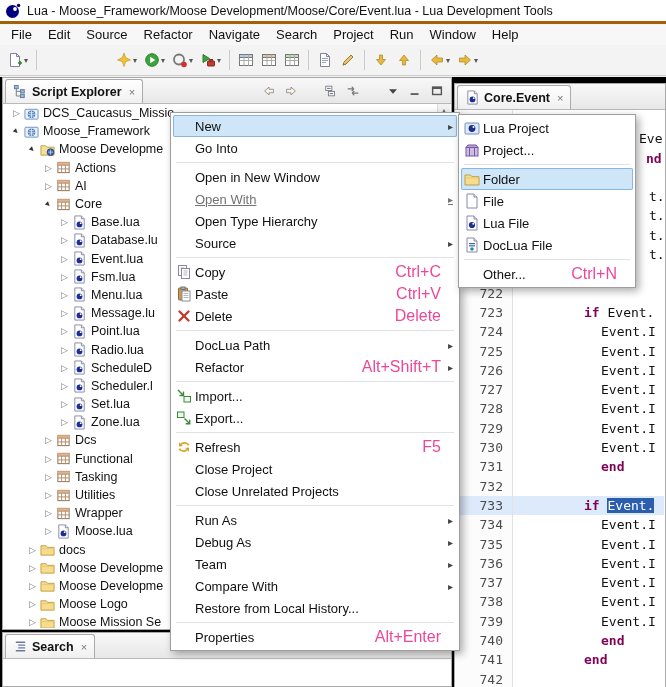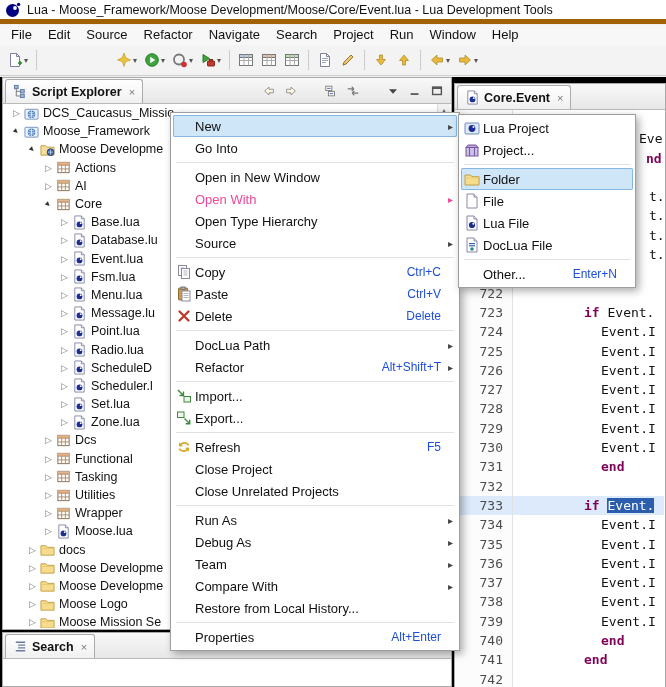--- a/index.html
+++ b/index.html
@@ -4,21 +4,21 @@
 <style>
   html,body{margin:0;padding:0;background:#fff;}
   .app{position:relative;width:666px;height:687px;overflow:hidden;background:#f0f0f0;
        font-family:"Liberation Sans",sans-serif;font-size:13px;color:#111;cursor:default;}
   .ic{display:inline-flex;align-items:center;justify-content:center;}
   .ic svg{width:16px;height:16px;display:block;}
   .t16 svg{width:15px;height:15px;}
 
   
   .titlebar{position:absolute;left:0;top:0;width:100%;height:24px;background:#ffffff;
-            border-bottom:5px solid #a16207;display:flex;align-items:center;padding-left:5px;gap:6px;box-sizing:border-box;}
+            border-bottom:3px solid #a16207;display:flex;align-items:center;padding-left:5px;gap:6px;box-sizing:border-box;}
   .title-text{font-size:12.5px;white-space:nowrap;}
 
   
   .menubar{position:absolute;left:0;top:25px;width:100%;height:20px;background:#f7f7f7;display:flex;padding-left:3px;box-sizing:border-box;}
   .mb-item{padding:2px 8px 0 8px;font-size:13px;}
 
   
   .toolbar{position:absolute;left:0;top:45px;width:100%;height:31px;background:#f3f3f3;
            border-bottom:1px solid #cfcfcf;display:flex;align-items:center;padding:0 4px;gap:1px;box-sizing:border-box;}
   .tb-btn{height:24px;display:flex;align-items:center;padding:2px 2px;border:1px solid transparent;border-radius:2px;}
@@ -73,24 +73,24 @@
 
   
   .menu{position:absolute;background:#ffffff;border:1px solid #9e9e9e;box-shadow:3px 3px 8px rgba(0,0,0,0.33);
         padding:2px;box-sizing:border-box;}
   .ctxmenu{left:170px;top:112px;width:290px;z-index:50;}
   .submenu{left:458px;top:114px;width:178px;z-index:60;}
   .m-item{height:22px;display:flex;align-items:center;border-radius:2px;}
   .m-ic{width:22px;flex:none;display:flex;align-items:center;justify-content:center;}
   .m-ic svg{width:16px;height:16px;}
   .m-label{flex:1;font-size:13px;white-space:nowrap;overflow:hidden;}
-  .m-short{font-size:12px;color:#1d4ed8;margin-right:3px;white-space:nowrap;}
+  .m-short{font-size:16px;color:#ec4899;margin-right:3px;white-space:nowrap;}
   .m-arrow{width:13px;flex:none;font-size:10px;color:#444;text-align:center;}
   .m-item.hl{background:var(--menu-highlight,#cfe5f8);box-shadow:inset 0 0 0 1px var(--menu-highlight-border,#86b7e2);}
-  .m-item.dis .m-label,.m-item.dis .m-arrow{color:#ec4899;}
+  .m-item.dis .m-label,.m-item.dis .m-arrow{color:#737373;text-decoration:underline;}
   .m-sep{height:1px;background:#e1e1e1;margin:3px 3px;}
 </style>
 </head>
 <body>
 
 <div class="app">
 
   <div class="titlebar">
     <span class="ic">
         <svg viewBox="0 0 16 16">
@@ -970,18 +970,18 @@
           </svg>
         </span>
         <span class="m-label">DocLua File</span>
         <span class="m-short"></span>
         <span class="m-arrow"></span>
       </div>
       <div class="m-sep"></div>
       <div class="m-item">
         <span class="m-ic"></span>
         <span class="m-label">Other...</span>
-        <span class="m-short">Enter+N</span>
+        <span class="m-short">Ctrl+N</span>
         <span class="m-arrow"></span>
       </div>
     </div>
 
 </div>
 
 </body></html>

